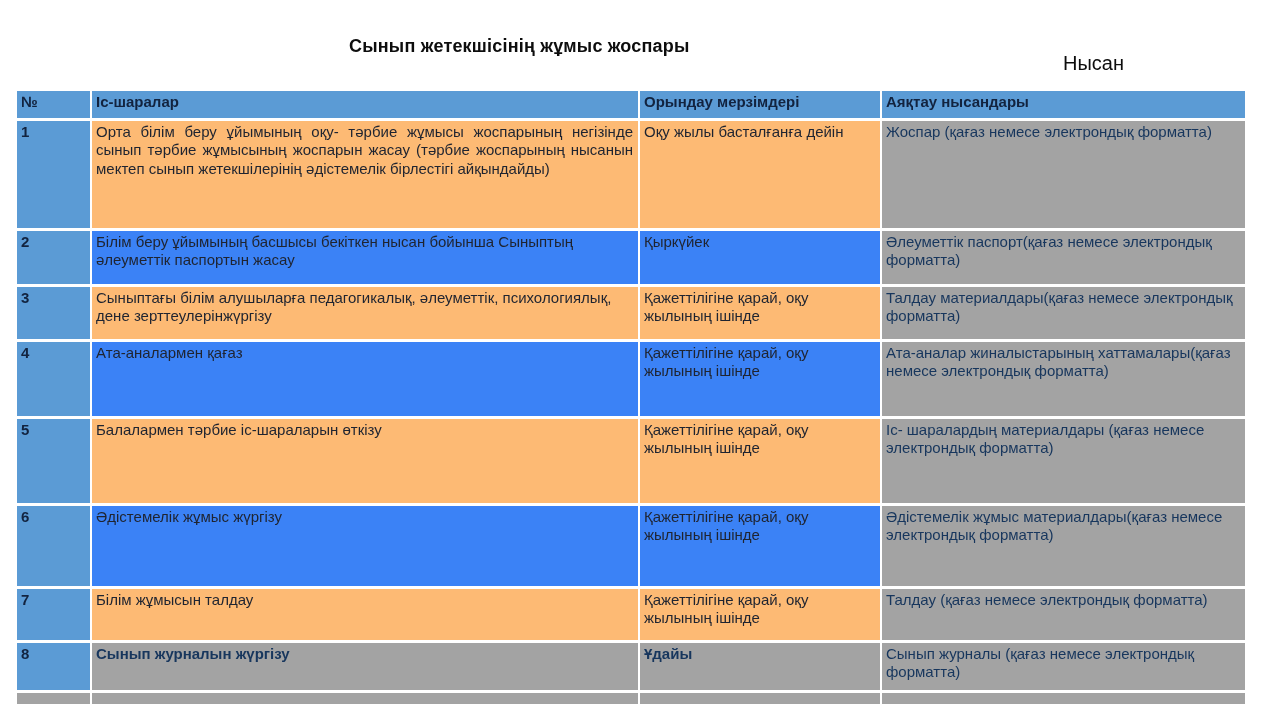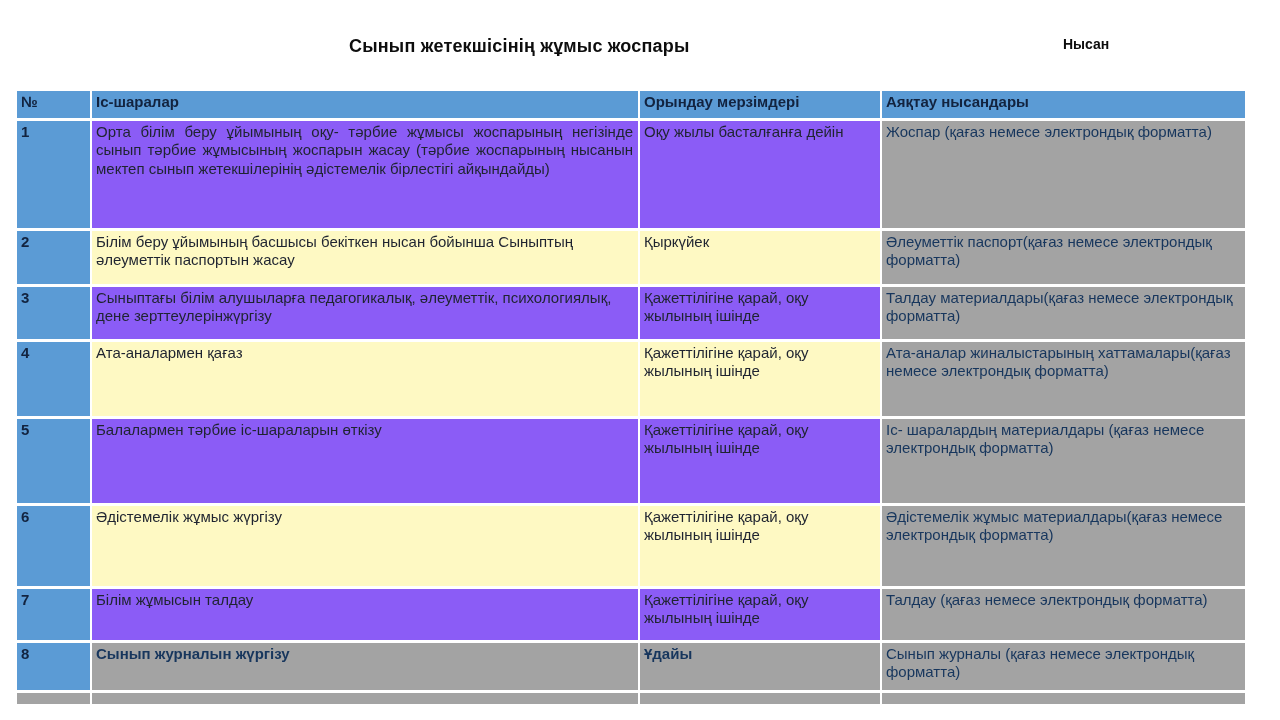--- a/index.html
+++ b/index.html
@@ -10,22 +10,22 @@
     color:#1b2030;
     position:relative;
     overflow:hidden;
   }
   .doc-title{
     position:absolute;left:349px;top:36px;
     font-size:18px;font-weight:bold;color:#0d0d0d;
     letter-spacing:0.2px;
   }
   .form-label{
-    position:absolute;left:1063px;top:36px;
-    font-size:14px;font-weight:bold;color:#0d0d0d;
+    position:absolute;left:1063px;top:52px;
+    font-size:20px;font-weight:normal;color:#0d0d0d;
   }
   table.plan{
     position:absolute;left:15px;top:88px;
     width:1230px;
     border-collapse:separate;
     border-spacing:2px 3px;
     table-layout:fixed;
   }
   table.plan td, table.plan th{
     vertical-align:top;
@@ -41,22 +41,22 @@
   th{
     background:#5b9bd5;
     color:#12233f;
     text-align:left;
     font-size:16px;
     font-weight:bold;
     padding-top:3px;
   }
   td.blue{background:#a3a3a3;color:#17365d;}
   td.num{background:#5b9bd5;color:#12233f;font-weight:bold;}
-  tr.band-a td.light{background:#8b5cf6;}
-  tr.band-b td.light{background:#fef9c3;}
+  tr.band-a td.light{background:#fdba74;}
+  tr.band-b td.light{background:#3b82f6;}
   td.light{color:#1f2430;}
   td.justify{text-align:justify;}
   tr.bold-row td{font-weight:bold;}
   tr.stub td{padding:0;height:11px;}
 </style>
 </head>
 <body>
 
 <div class="doc-title">Сынып жетекшісінің  жұмыс жоспары</div>
 <div class="form-label">Нысан</div>

